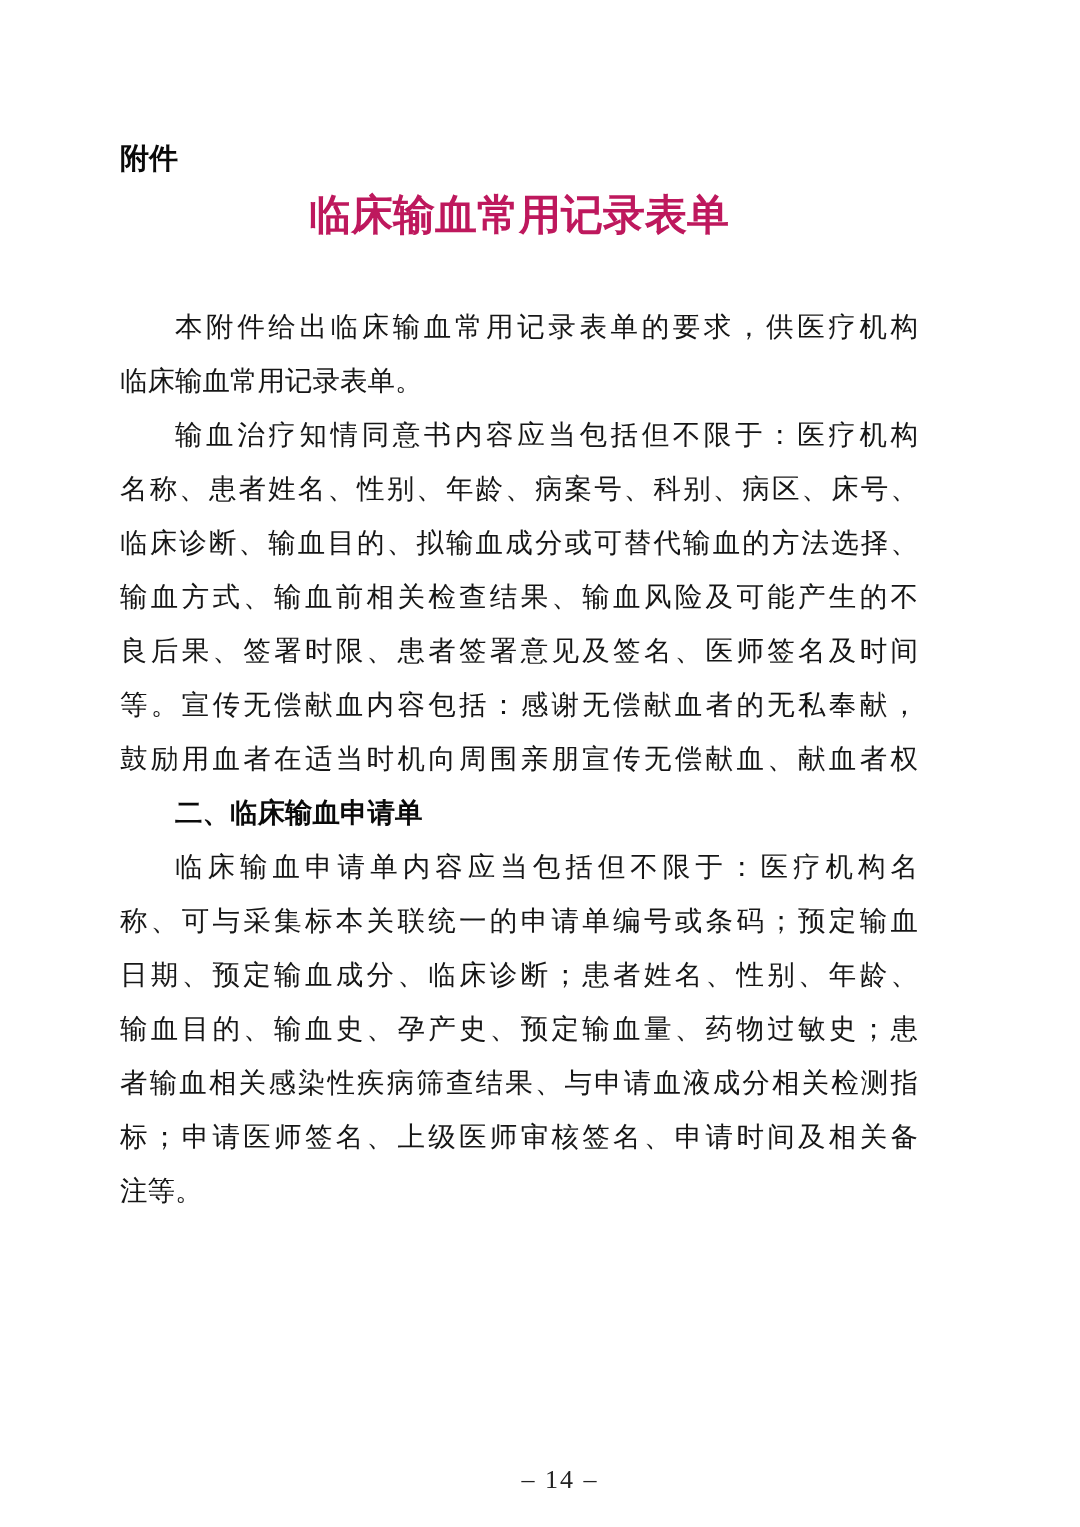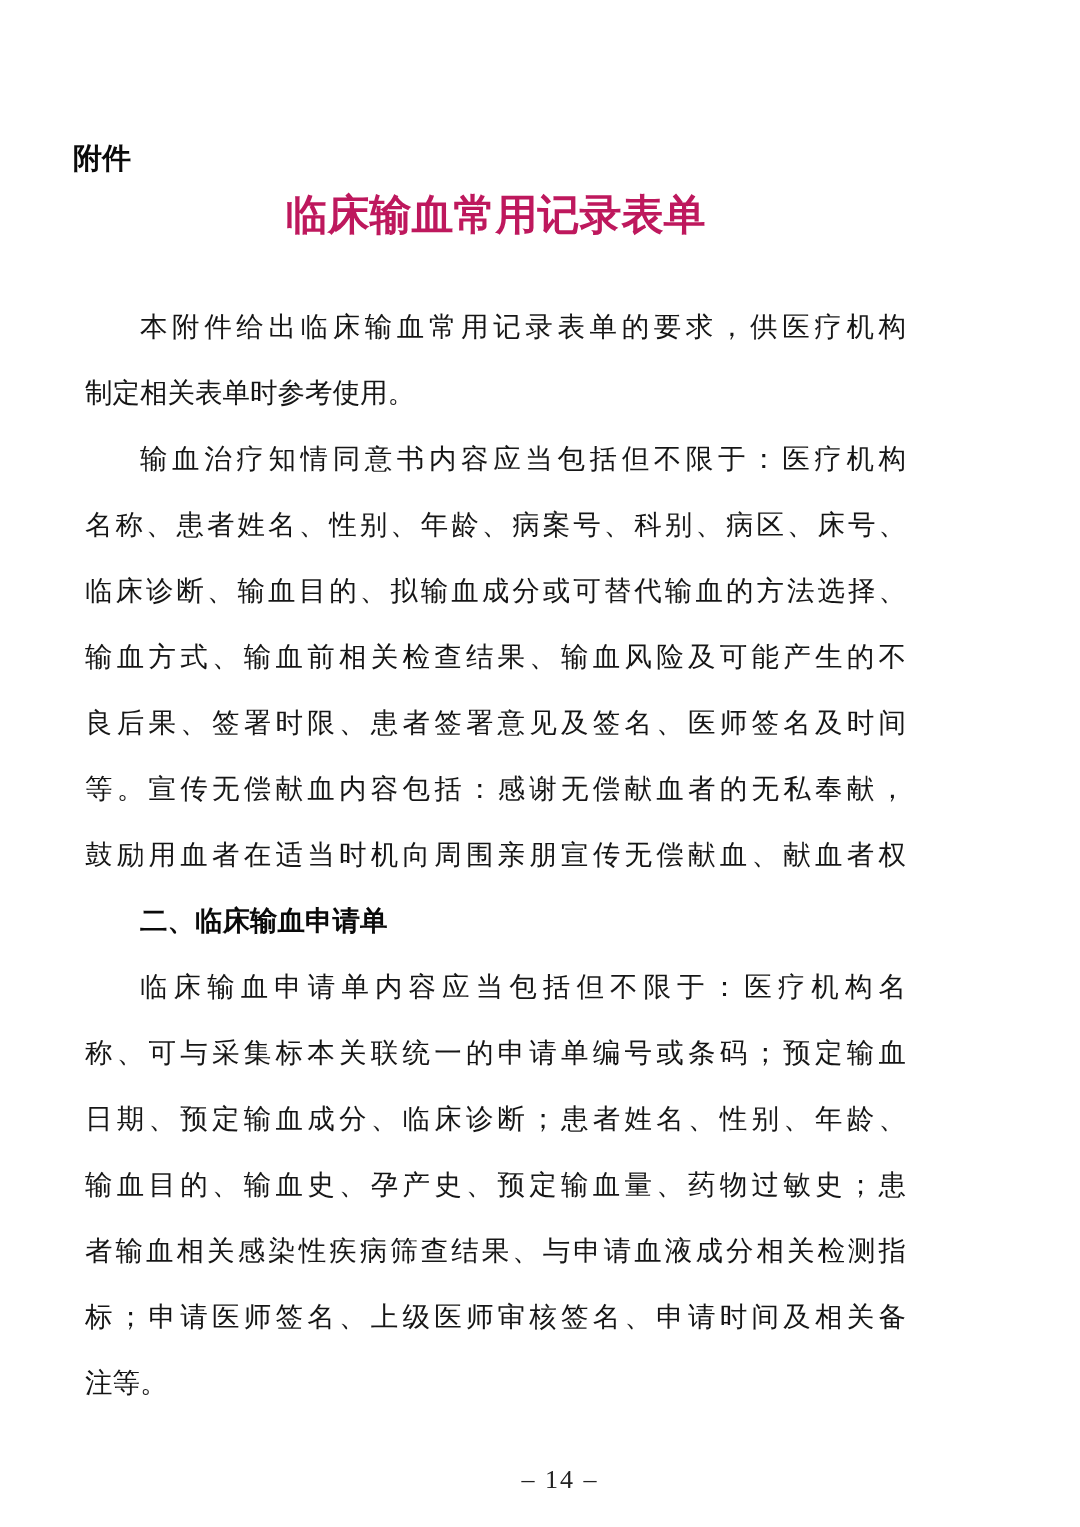--- a/index.html
+++ b/index.html
@@ -11,21 +11,21 @@
     position: relative;
     width: 1080px;
     height: 1527px;
     background: #ffffff;
     color: #111111;
     font-family: "Liberation Serif", serif;
     overflow: hidden;
     margin: 0 auto;
   }
   .content {
-    padding: 140px 162px 0 73px;
+    padding: 140px 162px 0 120px;
   }
   .attachment-label {
     font-family: "Liberation Sans", sans-serif;
     font-weight: 700;
     font-size: 29px;
     line-height: 36px;
     color: #0a0a0a;
   }
   .doc-title {
     margin: 14px 0 0 0;
@@ -33,21 +33,21 @@
     font-family: "Liberation Serif", serif;
     font-weight: 700;
     font-size: 42px;
     line-height: 50px;
     color: #be185d;
   }
   .body-block {
     margin-top: 60px;
   }
   .line {
-    margin: 12px;
+    margin: 0;
     font-size: 27.5px;
     line-height: 54px;
     color: #161616;
     white-space: normal;
   }
   .fill {
     text-align: justify;
     text-align-last: justify;
   }
   .indent {
@@ -77,21 +77,21 @@
 <div class="page">
   <div class="content">
 
     <div class="attachment-label">附件</div>
 
     <h1 class="doc-title">临床输血常用记录表单</h1>
 
     <div class="body-block">
 
       <p class="line fill indent">本附件给出临床输血常用记录表单的要求，供医疗机构</p>
-      <p class="line">制定相关表单时参考使用。</p>
+      <p class="line">临床输血常用记录表单。</p>
 
       <p class="line fill indent">输血治疗知情同意书内容应当包括但不限于：医疗机构</p>
       <p class="line fill">名称、患者姓名、性别、年龄、病案号、科别、病区、床号、</p>
       <p class="line fill">临床诊断、输血目的、拟输血成分或可替代输血的方法选择、</p>
       <p class="line fill">输血方式、输血前相关检查结果、输血风险及可能产生的不</p>
       <p class="line fill">良后果、签署时限、患者签署意见及签名、医师签名及时间</p>
       <p class="line fill">等。宣传无偿献血内容包括：感谢无偿献血者的无私奉献，</p>
       <p class="line fill">鼓励用血者在适当时机向周围亲朋宣传无偿献血、献血者权</p>
 
       <p class="line heading indent">二、临床输血申请单</p>

